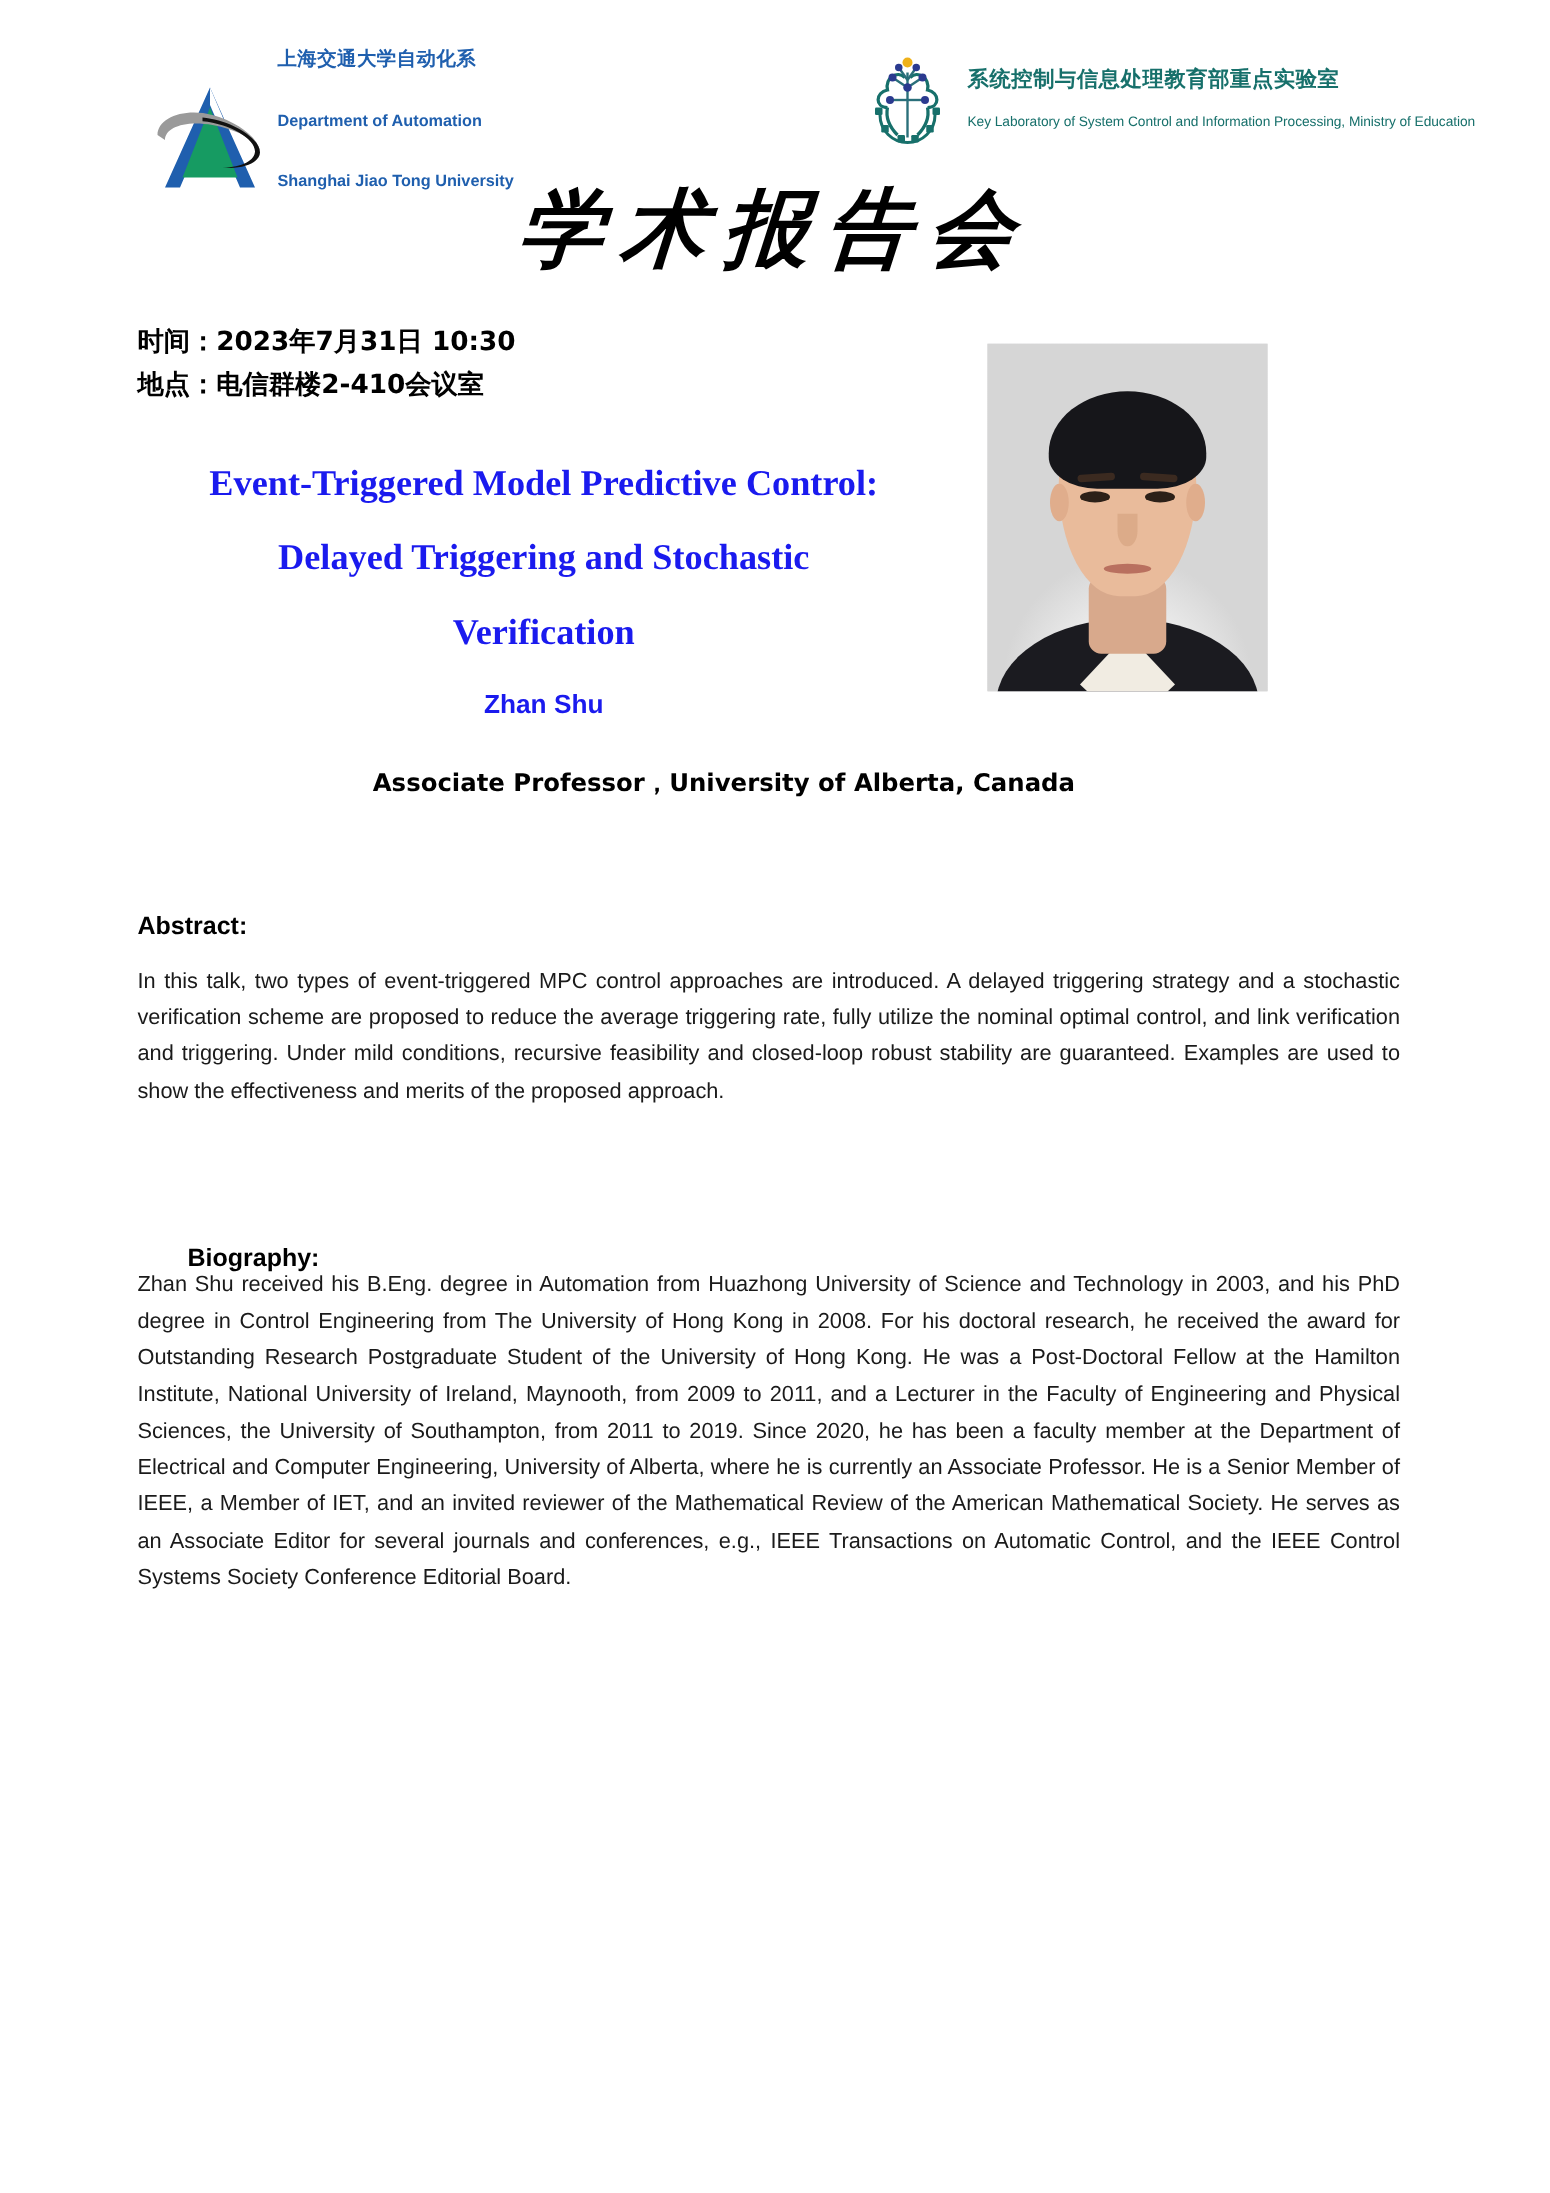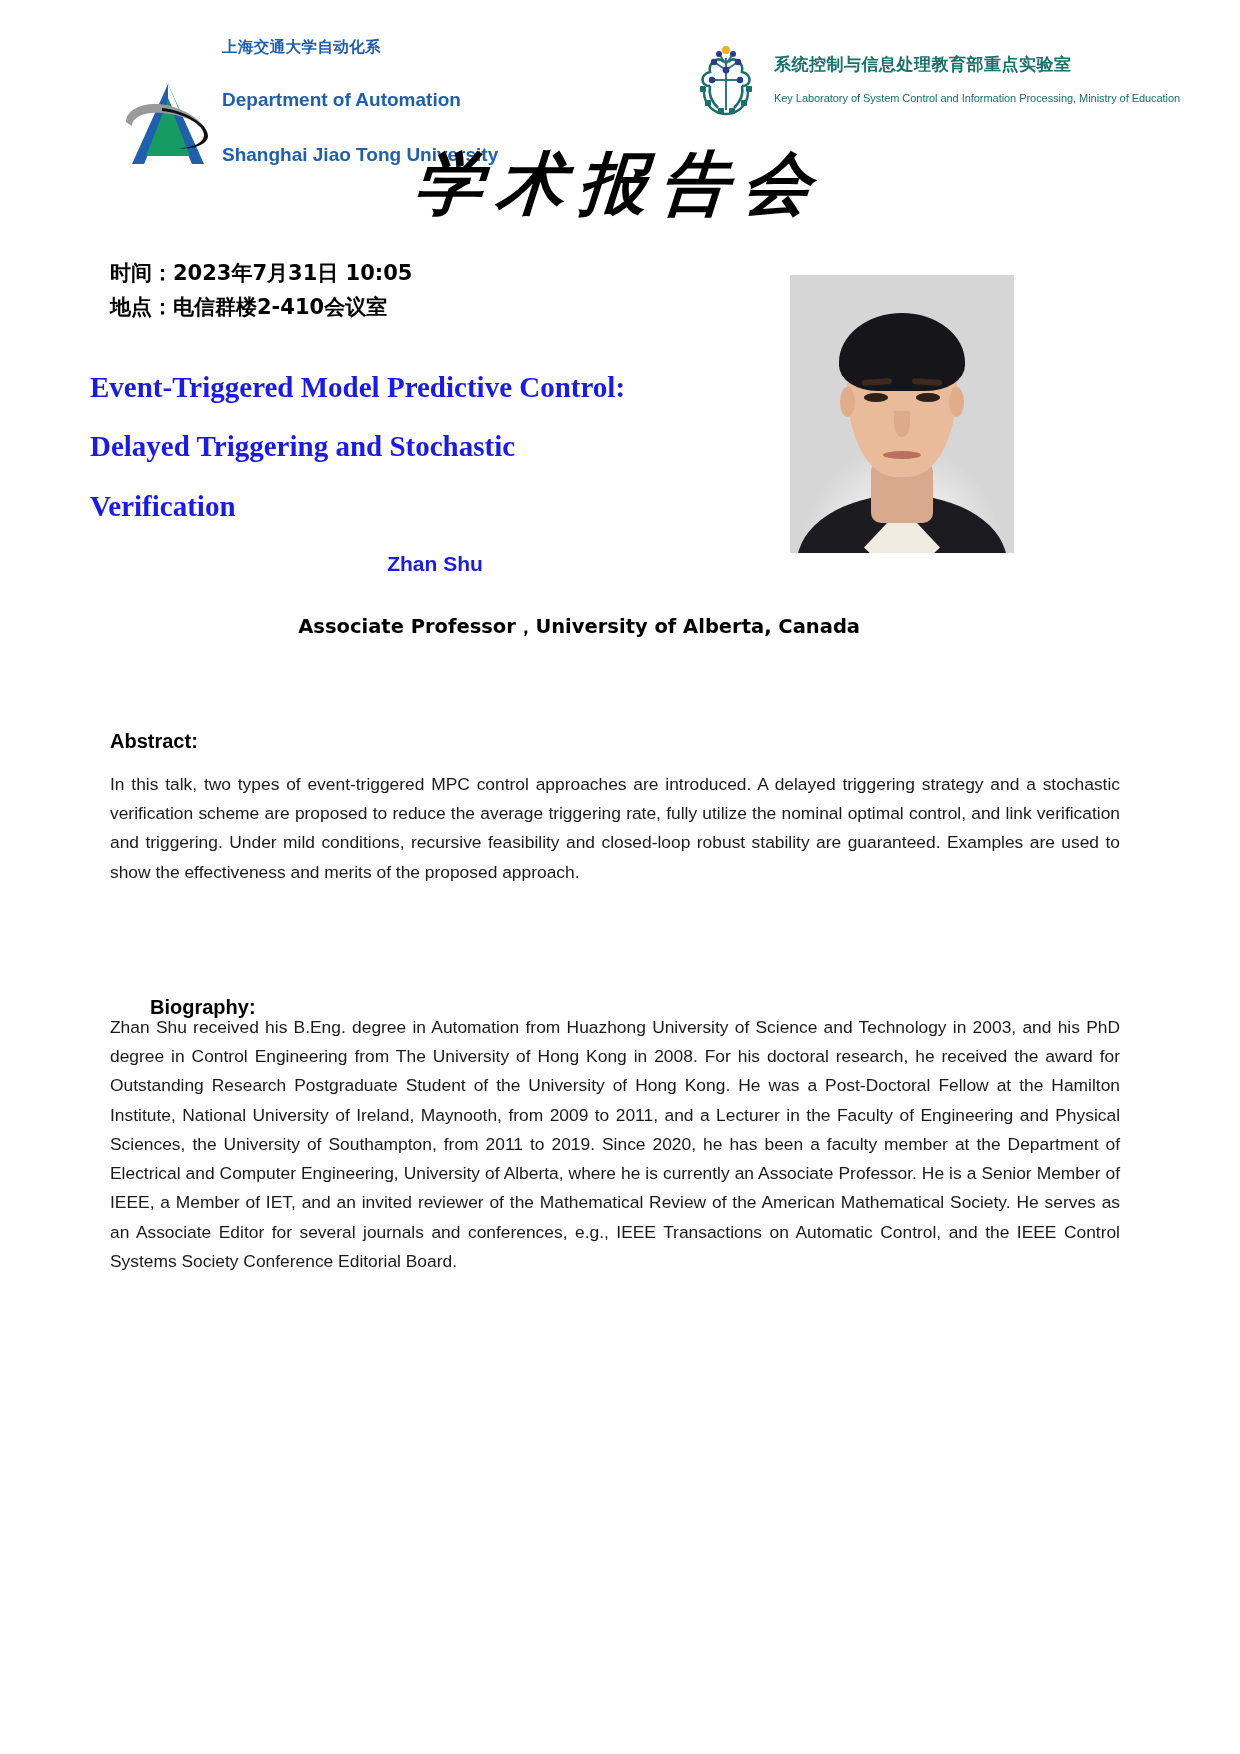--- a/index.html
+++ b/index.html
@@ -55,21 +55,21 @@
     font-family: "DejaVu Sans", "Liberation Sans", sans-serif;
     font-size: 15.5px;
     font-weight: bold;
     color: #1f5fae;
     letter-spacing: 0.4px;
     line-height: 1.25;
     white-space: nowrap;
   }
   .logo-left .en1, .logo-left .en2 {
     font-family: "Liberation Sans", sans-serif;
-    font-size: 19px;
+    font-size: 13px;
     font-weight: bold;
     color: #1f5fae;
     line-height: 1.2;
     white-space: nowrap;
     margin-top: 32px;
   }
 
   .logo-right {
     position: absolute;
     left: 688px;
@@ -246,20 +246,21 @@
     background: #b9705f;
     border-radius: 50%;
   }
 
   
   .talk-title {
     position: absolute;
     left: 90px;
     top: 358px;
     width: 690px;
+    text-align: center;
     font-family: "Liberation Serif", "DejaVu Serif", serif;
     font-size: 29px;
     font-weight: bold;
     color: #1a1aee;
     line-height: 2.05;
   }
   .talk-title .ln { display: block; white-space: nowrap; }
 
   
   .speaker-name {
@@ -380,21 +381,21 @@
         <div class="cn">系统控制与信息处理教育部重点实验室</div>
         <div class="en">Key Laboratory of System Control and Information Processing, Ministry of Education</div>
       </div>
     </div>
 
   </div>
 
   <div class="banner-title">学术报告会</div>
 
   <div class="meta">
-    <div>时间：2023年7月31日 10:05</div>
+    <div>时间：2023年7月31日 10:30</div>
     <div>地点：电信群楼2-410会议室</div>
   </div>
 
   <div class="portrait">
     <div class="shoulders"></div>
     <div class="collar"></div>
     <div class="neck"></div>
     <div class="face"></div>
     <div class="hair"></div>
     <div class="ear-l"></div>

